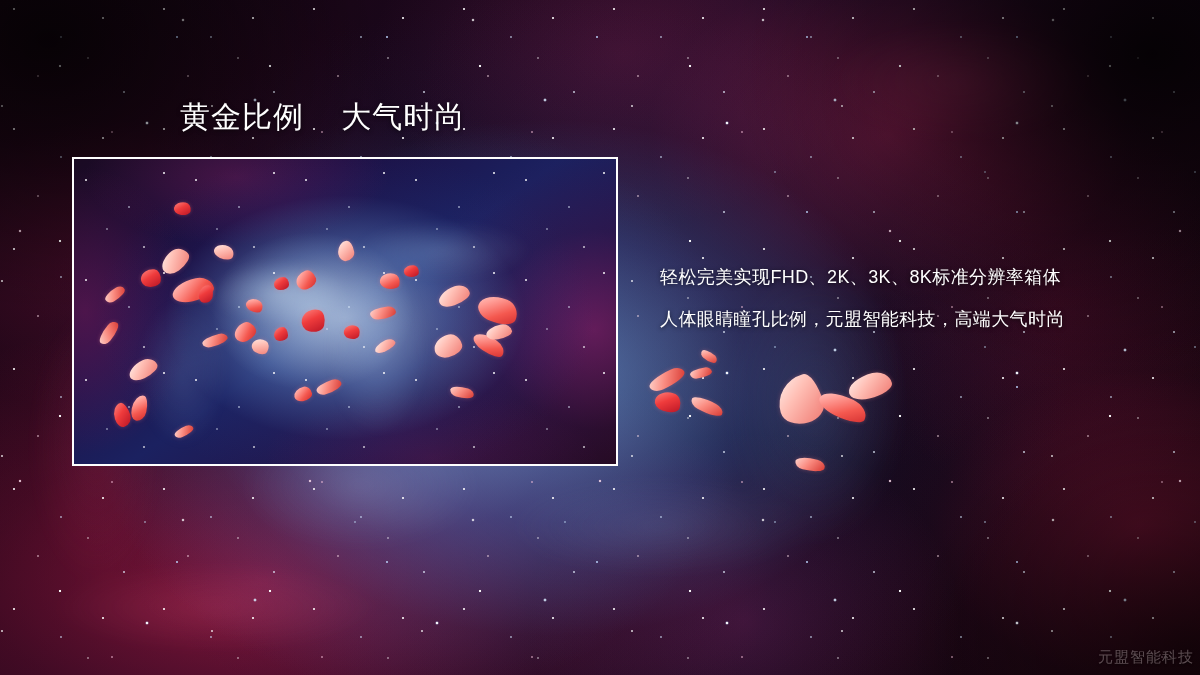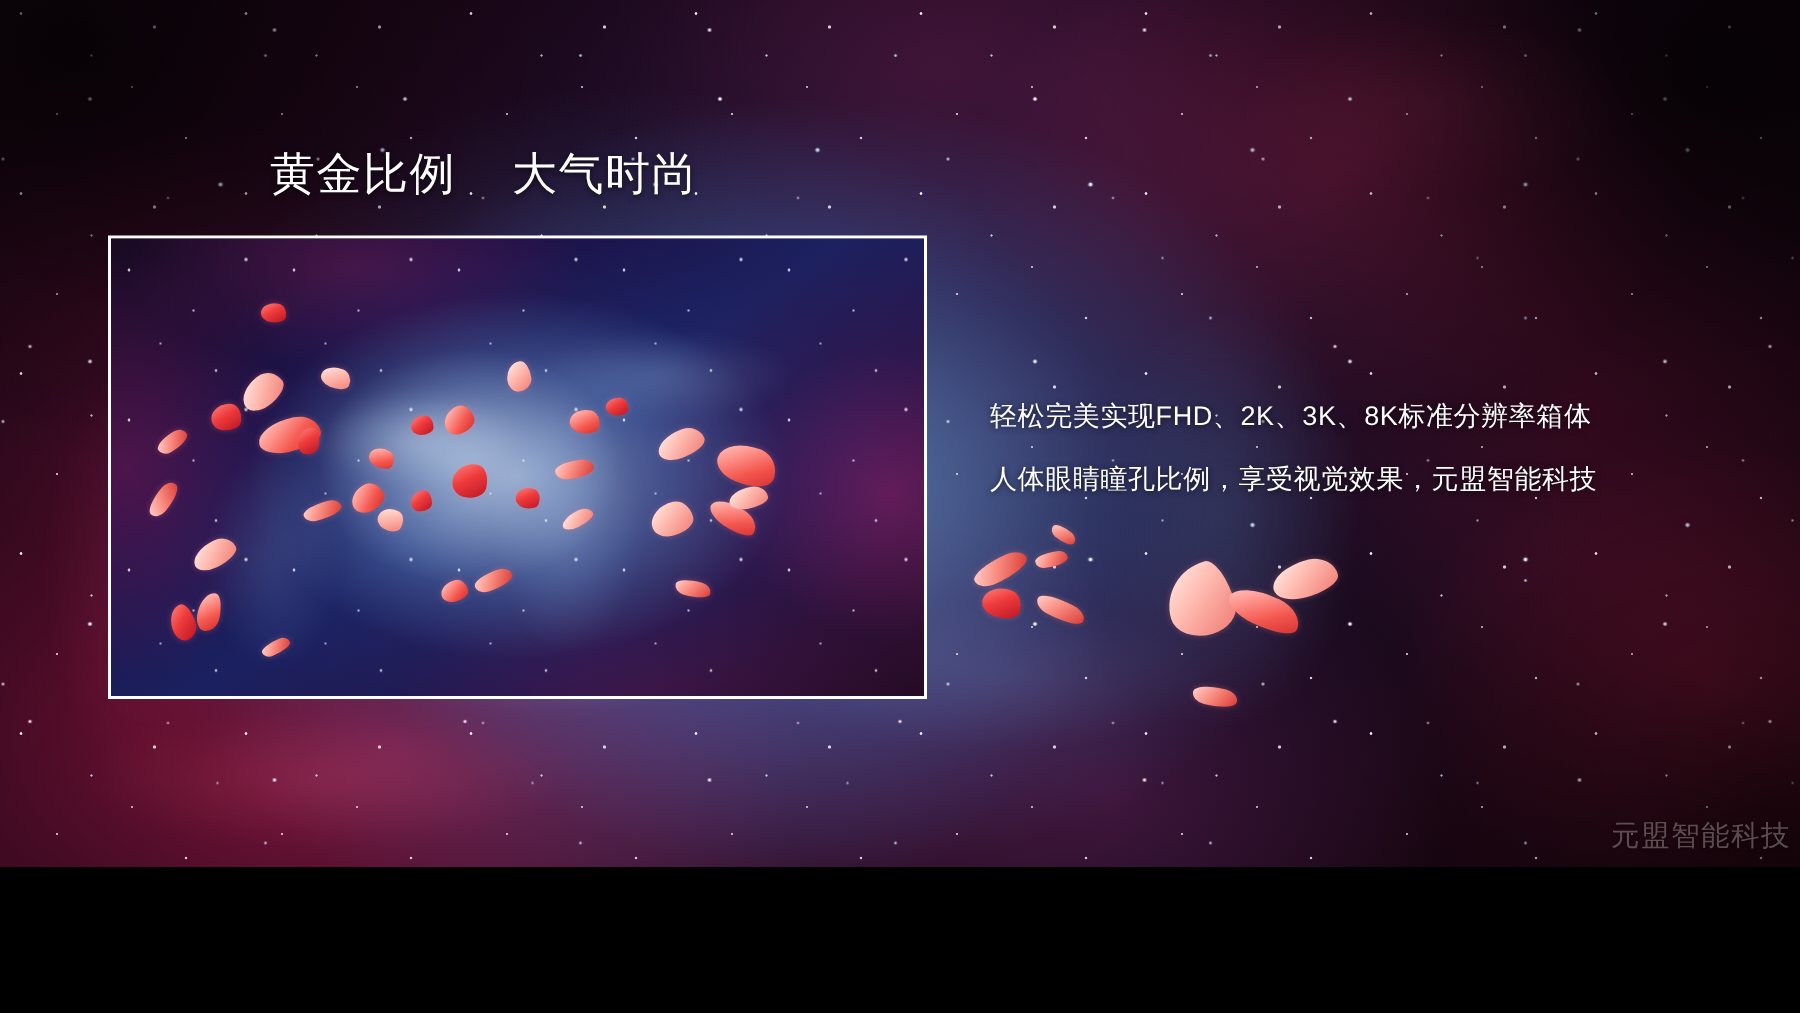--- a/index.html
+++ b/index.html
@@ -7,21 +7,21 @@
     padding: 0;
     background: #000;
   }
   body {
     font-family: "Liberation Sans", "DejaVu Sans", sans-serif;
   }
 
   #slide {
     position: relative;
     width: 1200px;
-    height: 578px;
+    height: 675px;
     overflow: hidden;
     background: #07030a;
   }
 
   
   .bg-layer {
     position: absolute;
     inset: 0;
     pointer-events: none;
   }
@@ -182,21 +182,21 @@
     line-height: 42px;
     letter-spacing: 0.4px;
     white-space: nowrap;
     text-shadow: 0 1px 4px rgba(0,0,0,0.70);
   }
 
   #watermark {
     position: absolute;
     right: 6px;
     bottom: 8px;
-    font-size: 19px;
+    font-size: 15px;
     color: rgba(196,176,180,0.42);
     letter-spacing: 1px;
     text-shadow: 0 1px 2px rgba(0,0,0,0.5);
   }
 </style>
 </head>
 <body>
 
 <div id="slide">
 
@@ -255,18 +255,18 @@
     <div class="petal deep" style="left:330px;top:106px;width:15px;height:12px;transform:rotate(6deg);"></div>
     <div class="petal sliver" style="left:376px;top:228px;width:24px;height:11px;transform:rotate(16deg);"></div>
     <div class="petal" style="left:220px;top:228px;width:18px;height:14px;transform:rotate(-12deg);"></div>
     <div class="petal sliver" style="left:100px;top:268px;width:20px;height:9px;transform:rotate(-22deg);"></div>
   </div>
 
   <div id="title">黄金比例    大气时尚</div>
 
   <div id="body-text">
     <div class="line">轻松完美实现FHD、2K、3K、8K标准分辨率箱体</div>
-    <div class="line">人体眼睛瞳孔比例，享受视觉效果，元盟智能科技</div>
+    <div class="line">人体眼睛瞳孔比例，元盟智能科技，高端大气时尚</div>
   </div>
 
   <div id="watermark">元盟智能科技</div>
 
 </div>
 
 </body></html>

